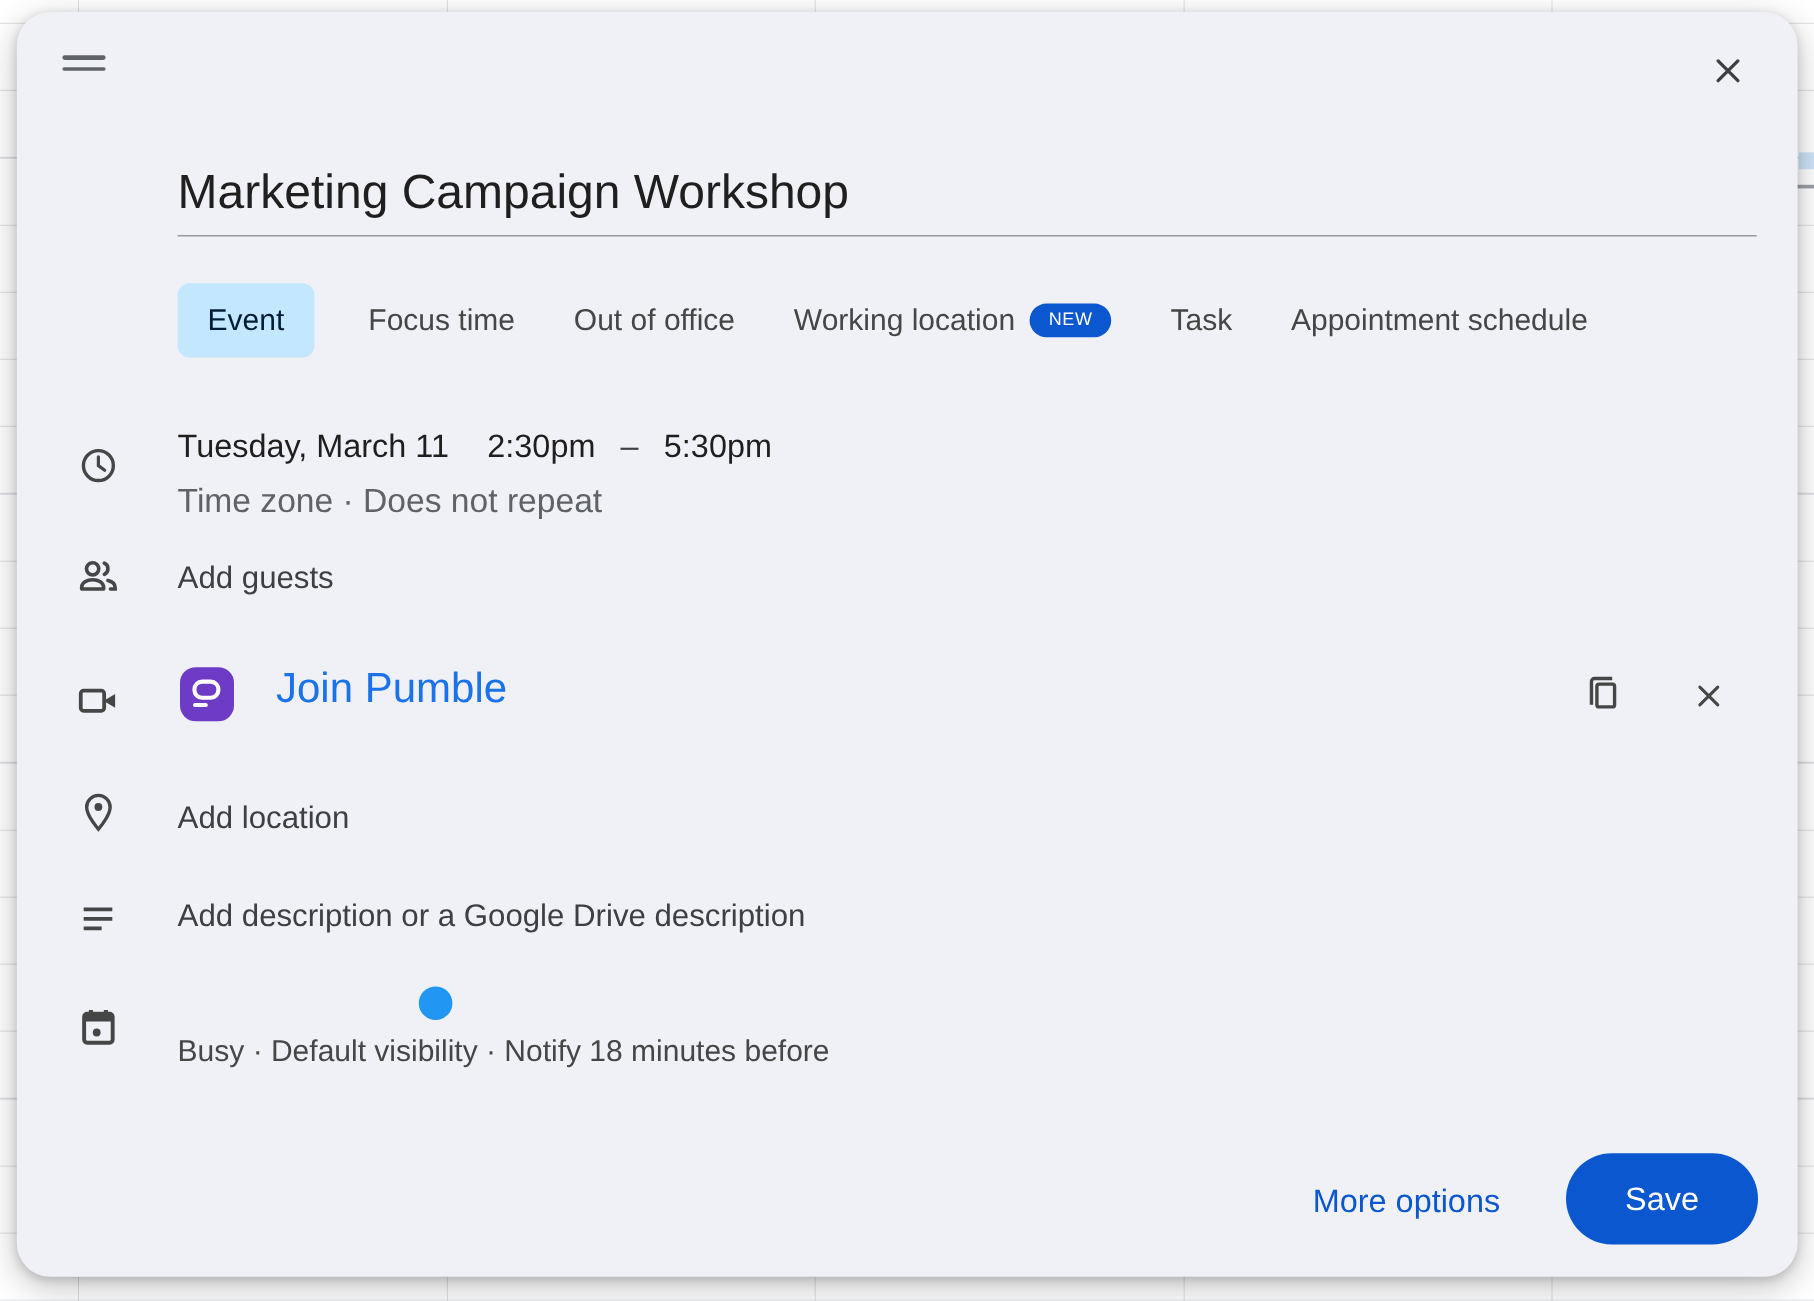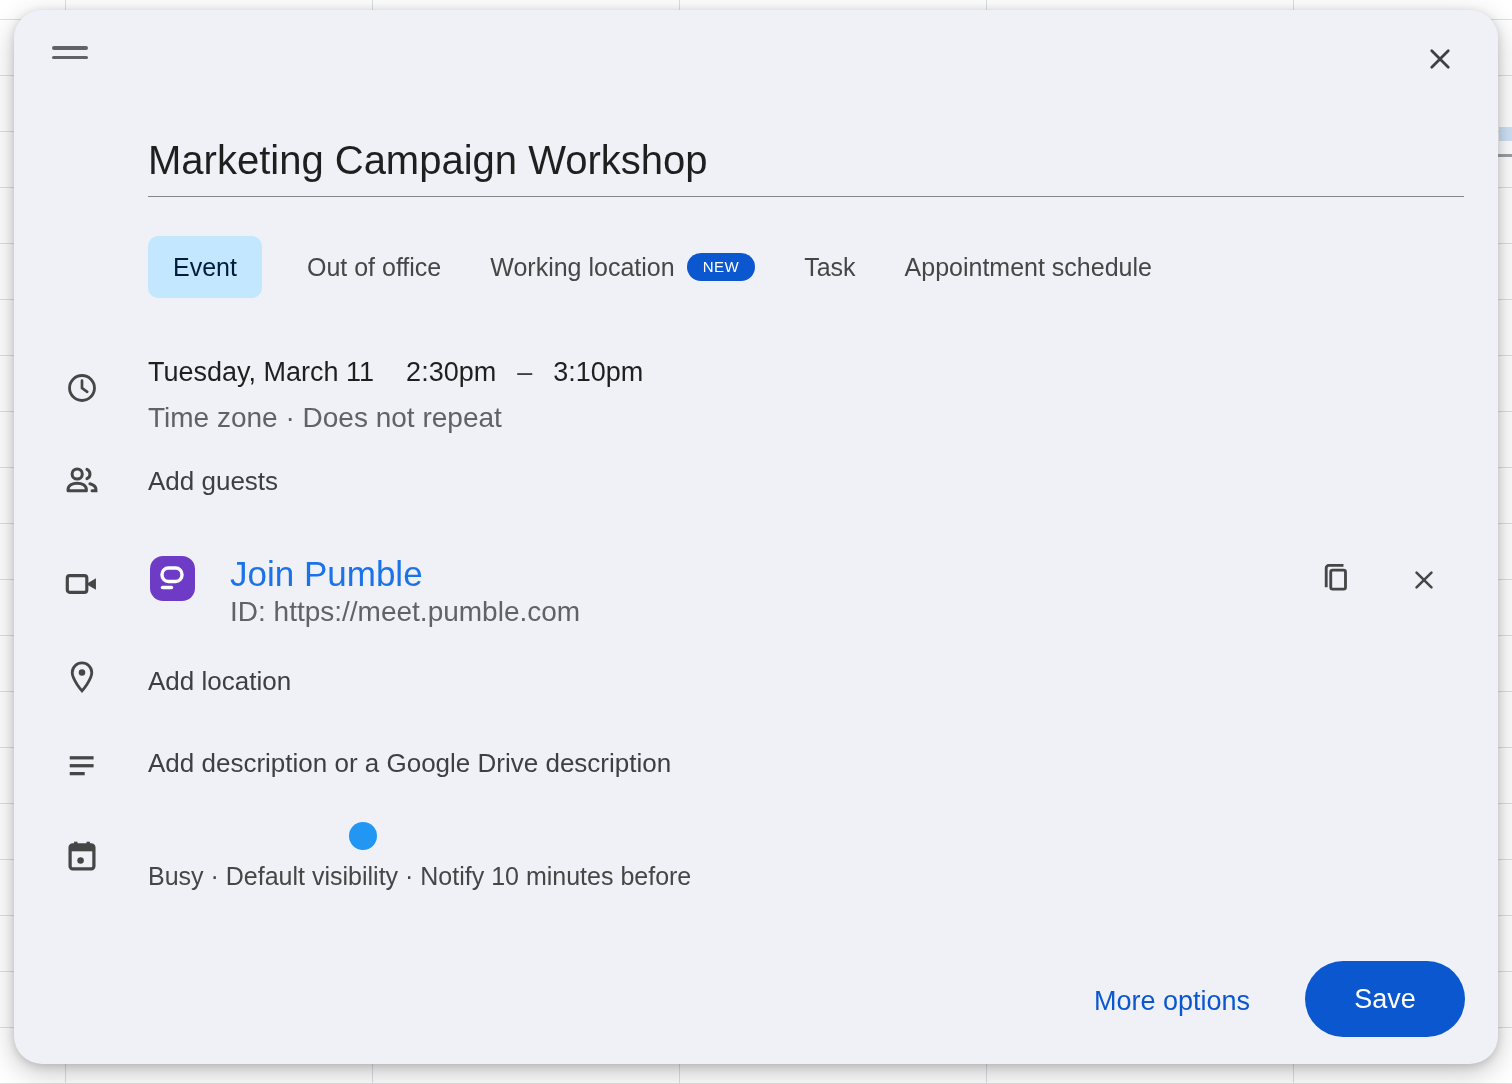--- a/index.html
+++ b/index.html
@@ -97,20 +97,23 @@
 
   <div class="title-wrap">
     <div class="title-text">Marketing Campaign Workshop</div>
   </div>
 
   <div class="tabs">
     <button class="tab selected">
       <span>Event</span>
     </button>
     <button class="tab">
+      <span>Focus time</span>
+    </button>
+    <button class="tab">
       <span>Out of office</span>
     </button>
     <button class="tab">
       <span>Working location</span>
       <span class="badge-new">NEW</span>
     </button>
     <button class="tab">
       <span>Task</span>
     </button>
     <button class="tab">
@@ -121,21 +124,21 @@
   <div class="row-icon" style="top:360px;">
     <svg width="34" height="34" viewBox="0 0 24 24">
       <circle cx="12" cy="12" r="8.8" fill="none" stroke="#444746" stroke-width="2"></circle>
       <path d="M12 6.8 V12 L15.7 14.7" fill="none" stroke="#444746" stroke-width="1.9" stroke-linecap="round"></path>
     </svg>
   </div>
   <div class="dt-main">
     <span class="dt-date">Tuesday, March 11</span>
     <span>2:30pm</span>
     <span class="dt-dash">–</span>
-    <span>3:10pm</span>
+    <span>5:30pm</span>
   </div>
   <div class="dt-sub sub-text">Time zone · Does not repeat</div>
 
   <div class="row-icon" style="top:452px;">
     <svg width="36" height="36" viewBox="0 0 24 24">
       <circle cx="8.8" cy="8" r="3.4" fill="none" stroke="#444746" stroke-width="2"></circle>
       <path d="M2.7 19.2 v-.8 c0-2.7 2.9-4.3 6.1-4.3 s6.1 1.6 6.1 4.3 v.8 z" fill="none" stroke="#444746" stroke-width="2" stroke-linejoin="round"></path>
       <path d="M15.3 4.9 a3.4 3.4 0 0 1 0 6.2" fill="none" stroke="#444746" stroke-width="2" stroke-linecap="round"></path>
       <path d="M17.3 14.5 c2.4.6 4 1.8 4 3.9 v.8 h-2.6" fill="none" stroke="#444746" stroke-width="2" stroke-linecap="round"></path>
     </svg>
@@ -148,21 +151,20 @@
       <path d="M15.2 10.9 L21.3 7.2 V14.8 L15.2 11.3 Z" fill="#444746"></path>
     </svg>
   </div>
   <div class="pumble-icon">
     <svg width="45" height="45" viewBox="0 0 45 45">
       <rect x="12" y="12" width="20" height="13.5" rx="6.4" fill="none" stroke="#ffffff" stroke-width="3.4"></rect>
       <line x1="12.5" y1="31.5" x2="21.5" y2="31.5" stroke="#ffffff" stroke-width="3.4" stroke-linecap="round"></line>
     </svg>
   </div>
   <a class="join-link">Join Pumble</a>
-  <div class="conf-id sub-text">ID: https://meet.pumble.com</div>
   <button class="icon-btn" style="left:1297px; top:544px;">
     <span>
       <svg width="34" height="34" viewBox="0 0 24 24">
         <path d="M5.8 17.5 V4.9 c0-1 .8-1.8 1.8-1.8 H17" fill="none" stroke="#444746" stroke-width="2" stroke-linecap="square"></path>
         <rect x="9" y="6.4" width="10.4" height="13.4" rx="1.3" fill="none" stroke="#444746" stroke-width="2"></rect>
       </svg>
     </span>
   </button>
   <button class="icon-btn" style="left:1386px; top:546px;">
     <span>
@@ -192,18 +194,18 @@
   <div class="row-icon" style="top:828px;">
     <svg width="34" height="36" viewBox="0 0 24 25">
       <line x1="7.6" y1="2.4" x2="7.6" y2="6" stroke="#444746" stroke-width="2.4"></line>
       <line x1="16.4" y1="2.4" x2="16.4" y2="6" stroke="#444746" stroke-width="2.4"></line>
       <rect x="3.6" y="4.6" width="16.8" height="17" rx="1.8" fill="none" stroke="#444746" stroke-width="2.3"></rect>
       <path d="M4.2 5.2 h15.6 v4 H4.2 z" fill="#444746"></path>
       <circle cx="11" cy="15.6" r="2.3" fill="#444746"></circle>
     </svg>
   </div>
   <div class="click-dot"></div>
-  <div class="row-label" style="top:852px; font-size:25px; color:#444746;">Busy · Default visibility · Notify 10 minutes before</div>
+  <div class="row-label" style="top:852px; font-size:25px; color:#444746;">Busy · Default visibility · Notify 18 minutes before</div>
 
   <button class="more-options">More options</button>
   <button class="save-btn">Save</button>
 
 </div>
 
 </body></html>

